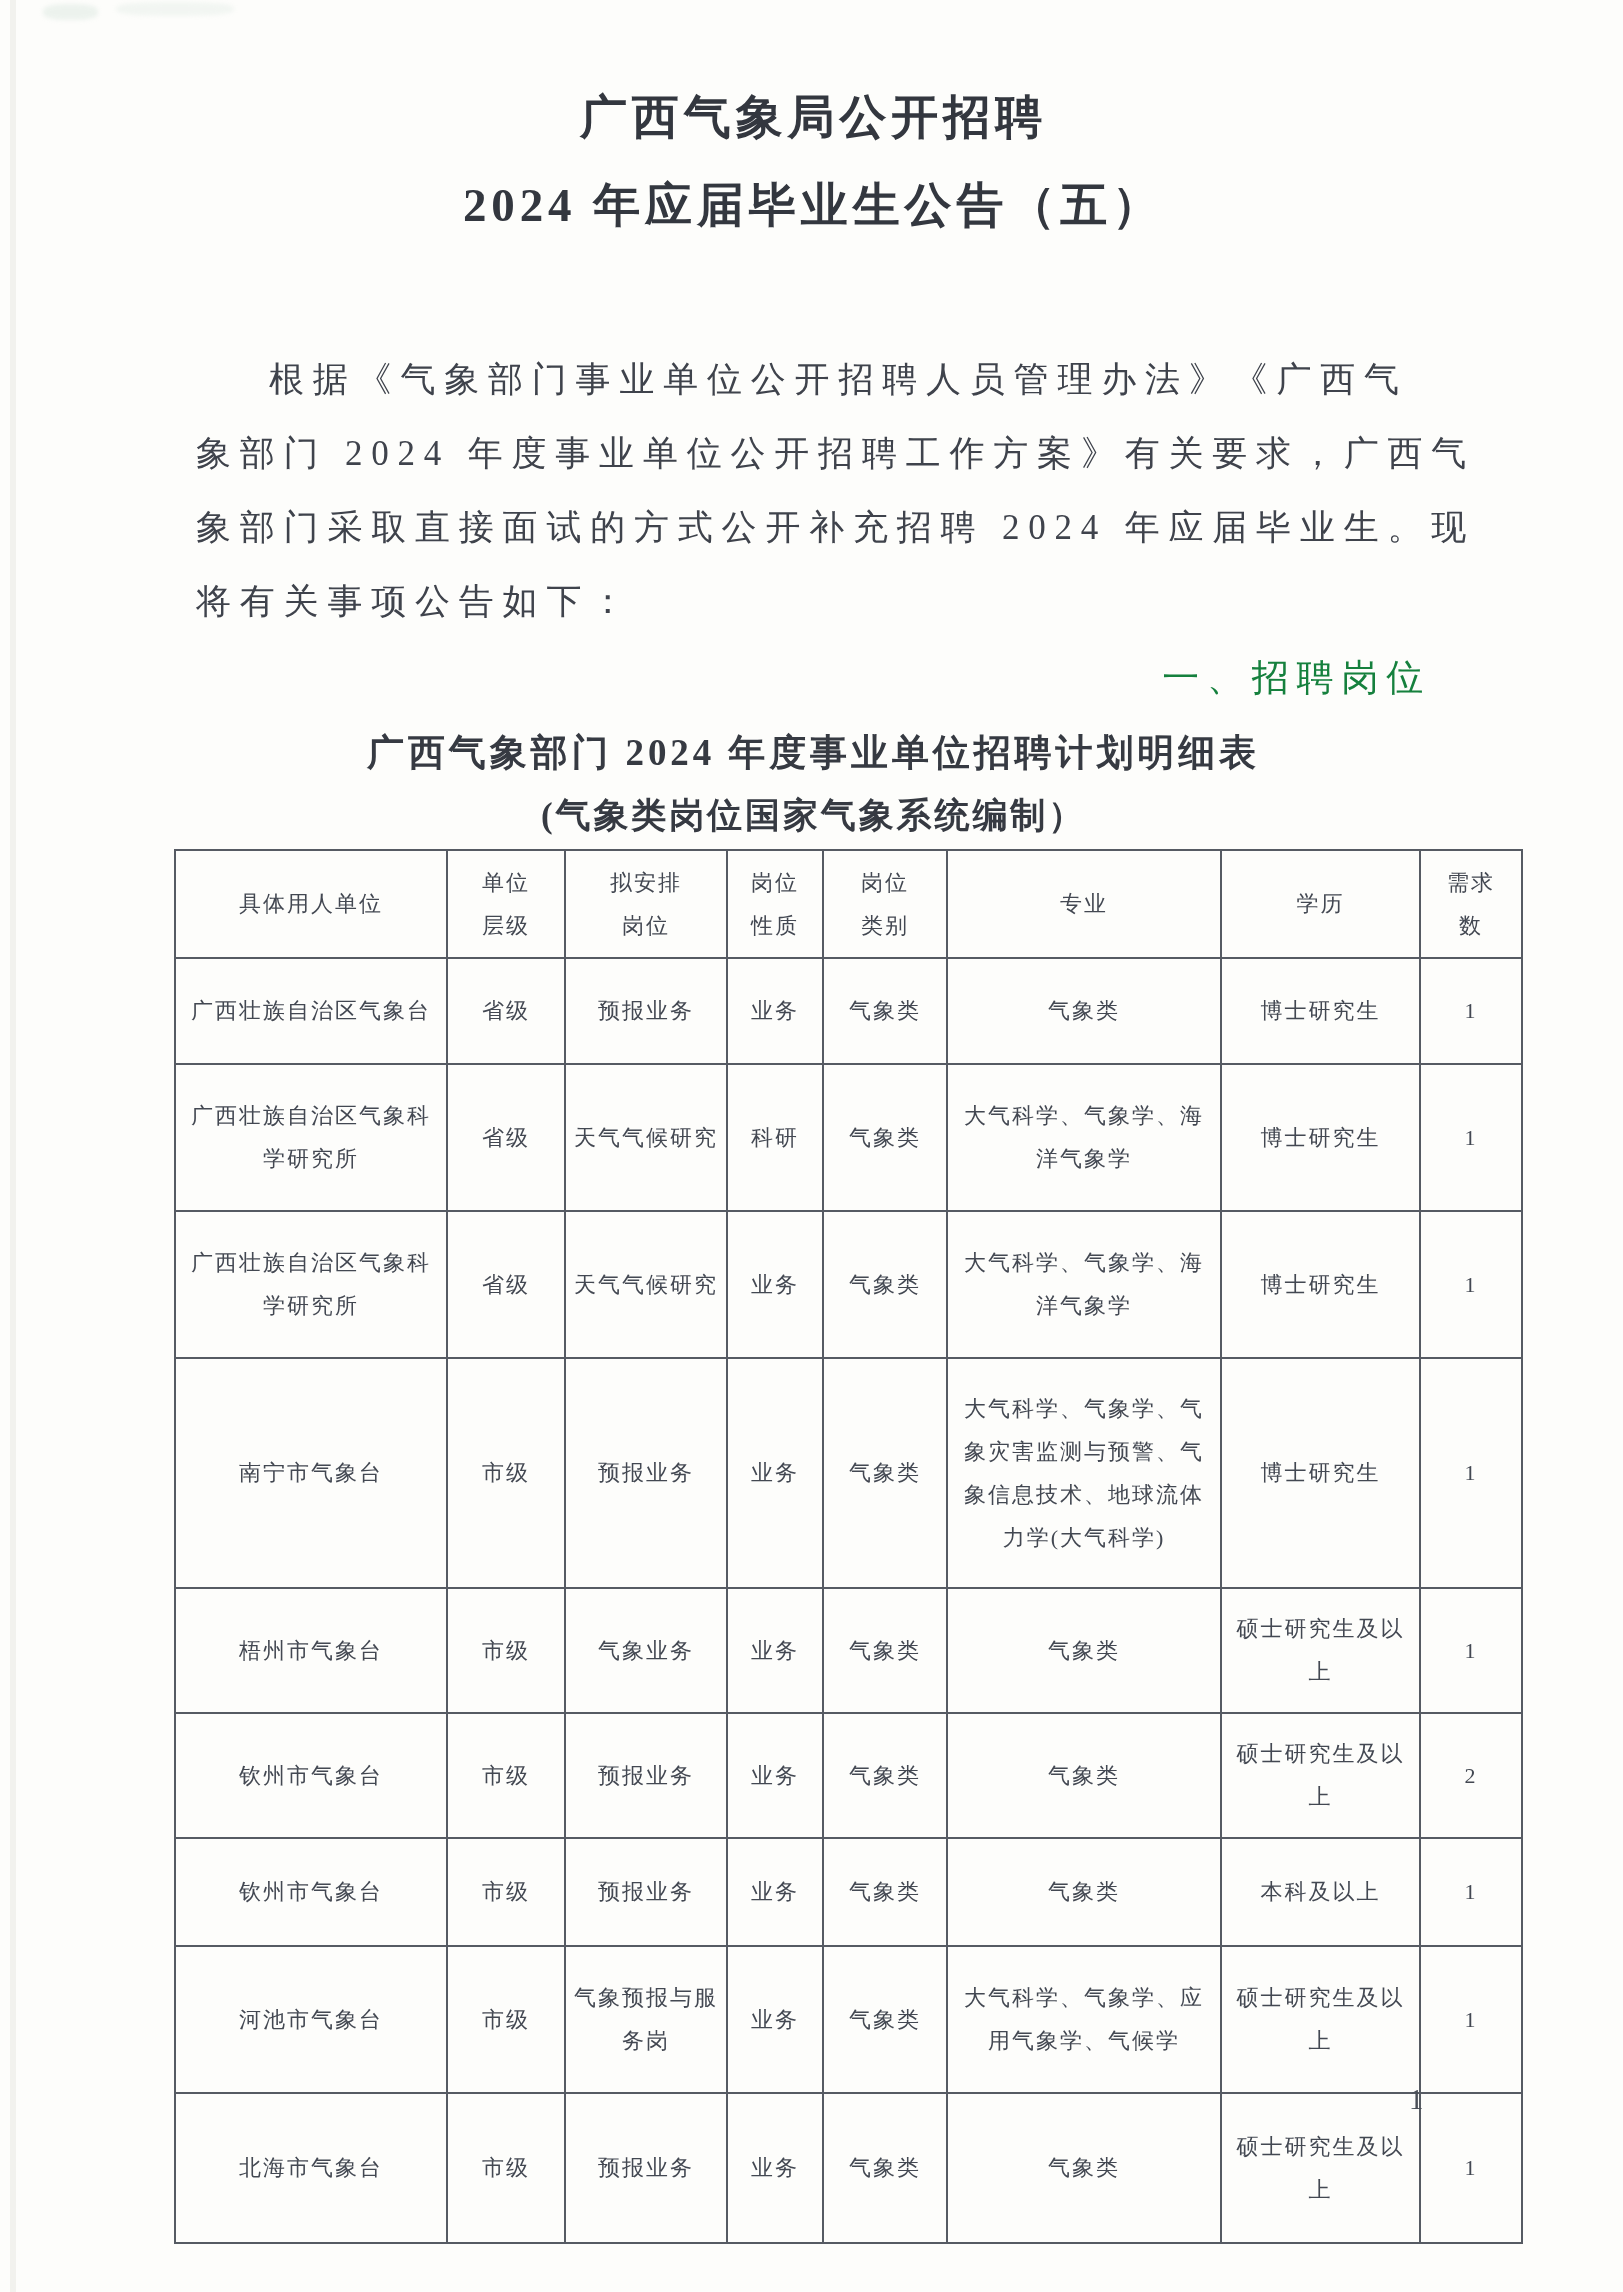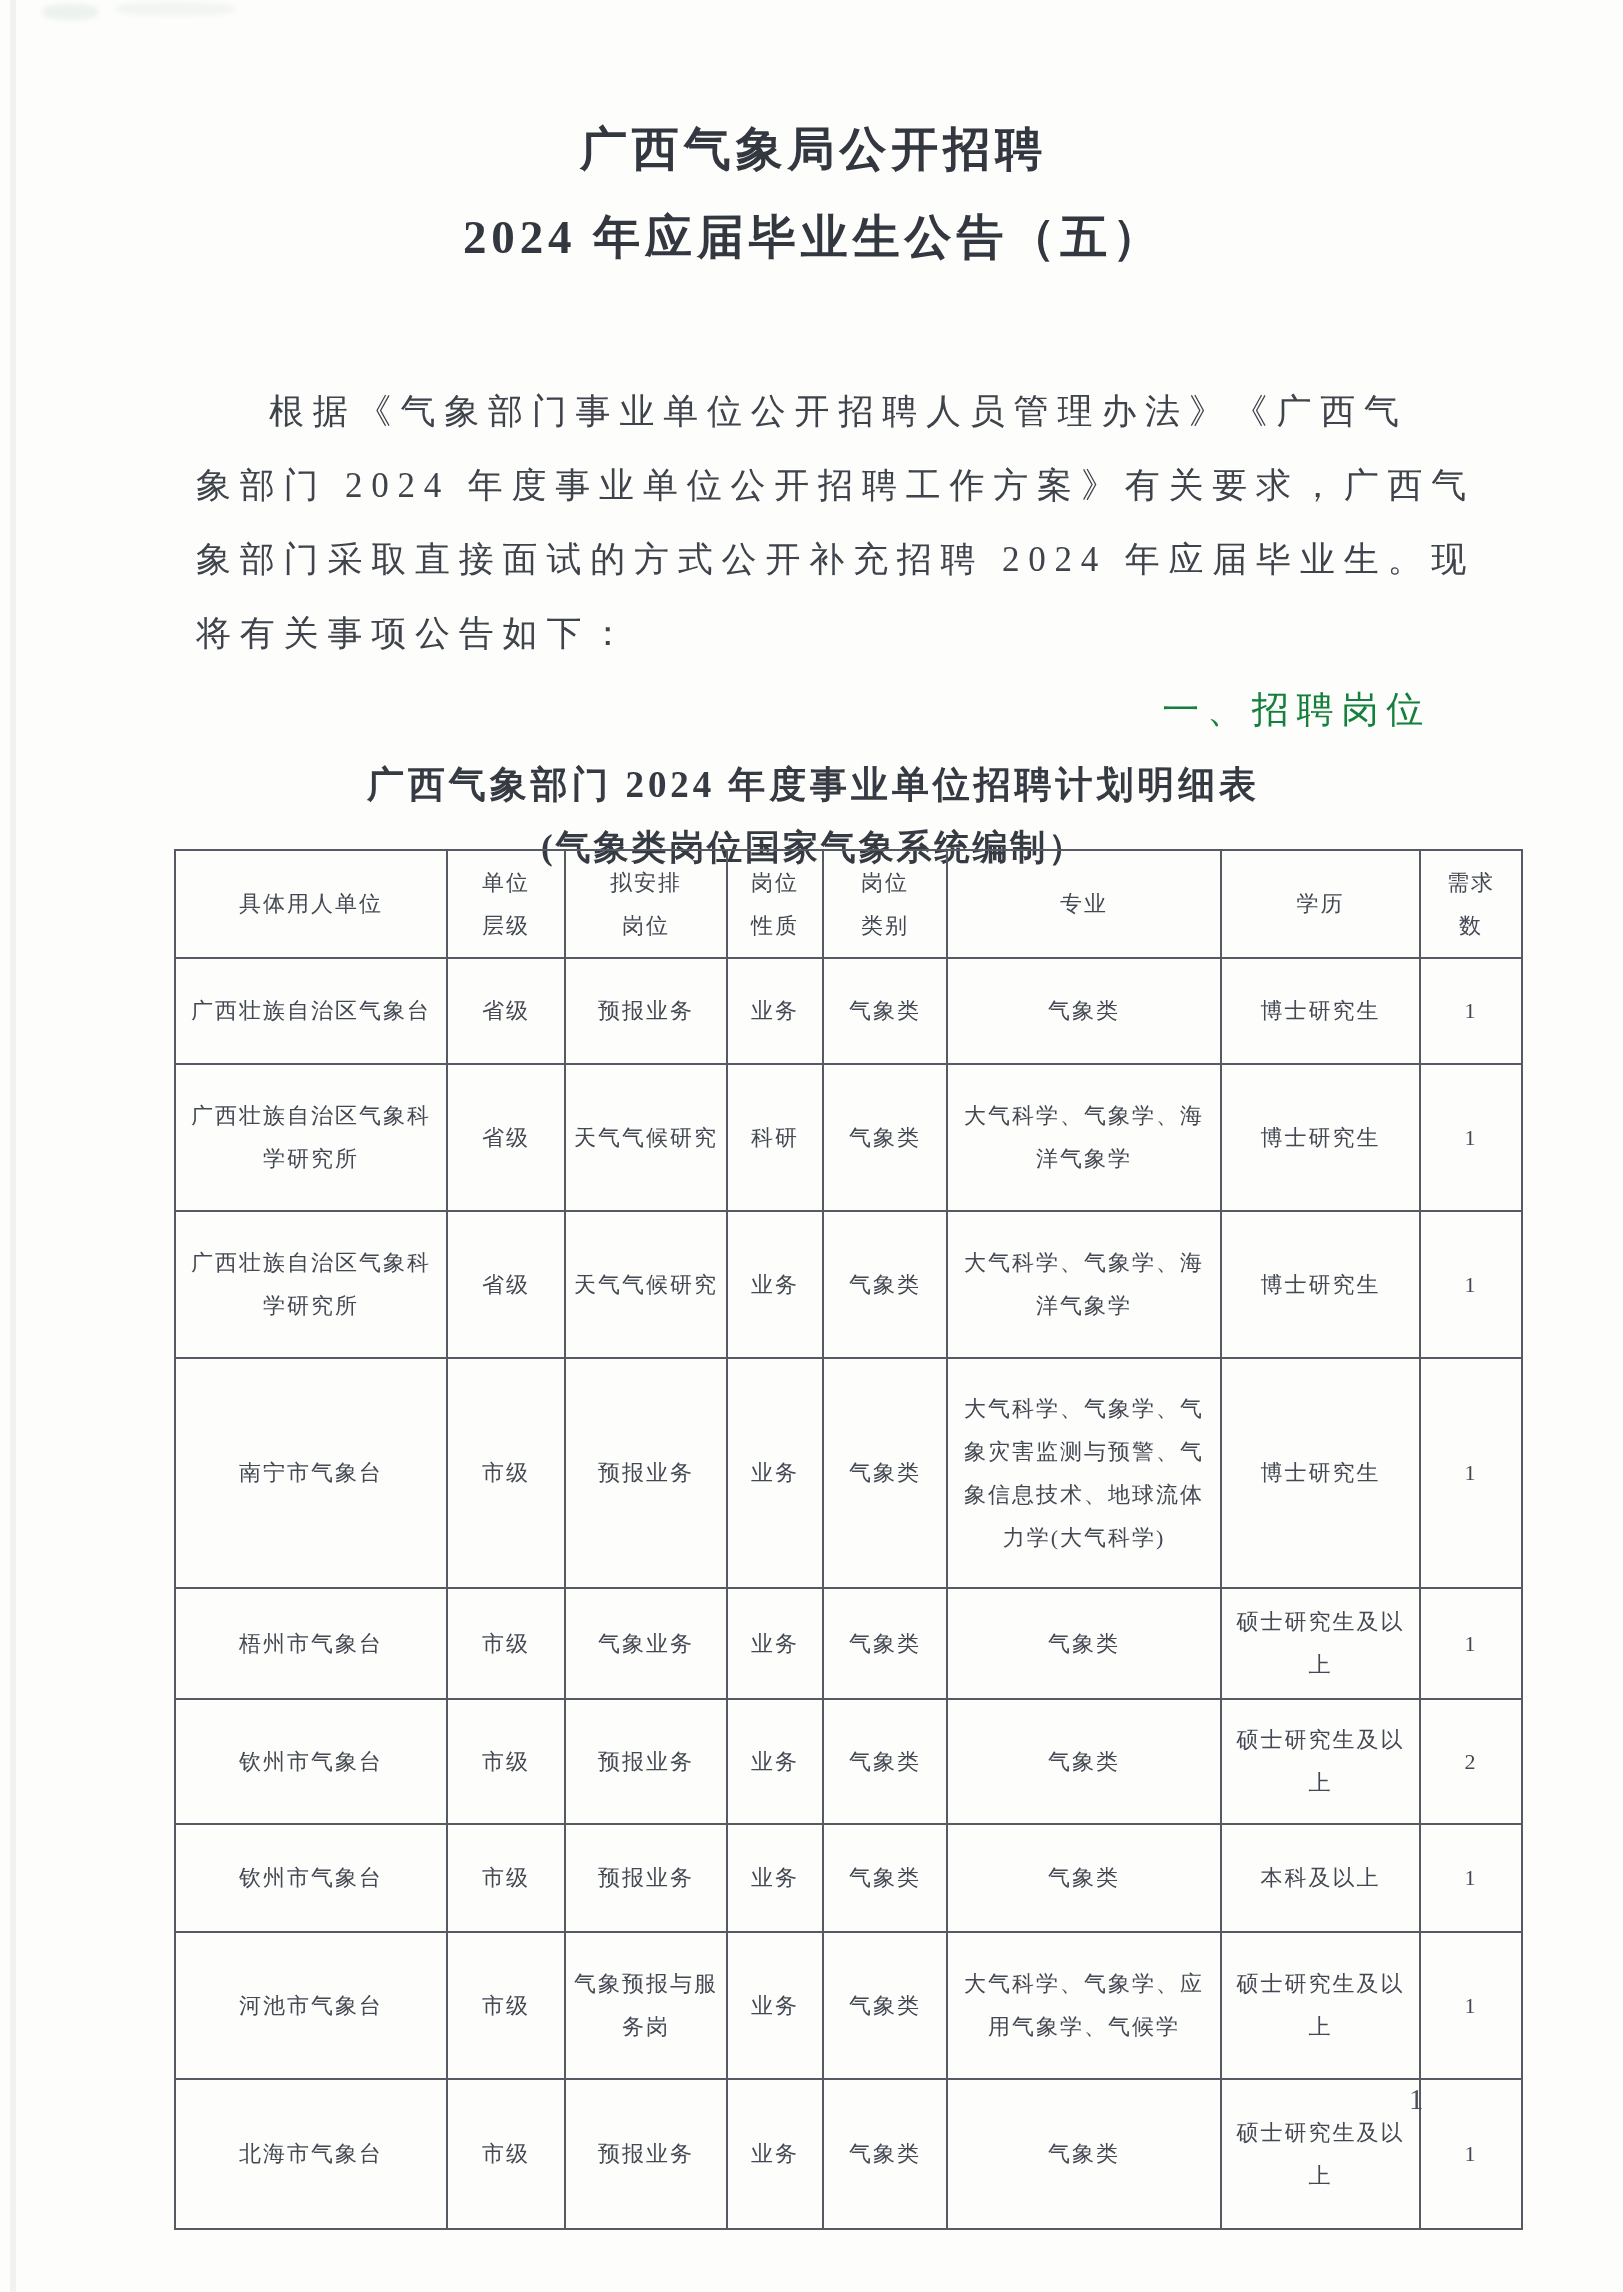--- a/index.html
+++ b/index.html
@@ -20,21 +20,21 @@
   }
   .smudge{
     position:absolute;border-radius:40%;
     filter:blur(2px);
   }
   .smudge.s1{left:43px;top:3.9px;width:55px;height:15.7px;background:#cfe0d6;opacity:.35;}
   .smudge.s2{left:116px;top:2px;width:118px;height:13.7px;background:#d9e6de;opacity:.3;}
 
   .content{
     position:relative;
-    padding:105px 192px 0 196px;
+    padding:73px 192px 0 196px;
   }
 
   .doc-title{
     text-align:center;
     font-weight:bold;
     color:#33373f;
     font-size:47px;
     line-height:88px;
     letter-spacing:4.9px;
     margin:0 0 94px 0;
@@ -95,21 +95,21 @@
   }
   table.recruit th{white-space:pre-line;}
   col.c1{width:272px;} col.c2{width:118px;} col.c3{width:162px;}
   col.c4{width:96px;}  col.c5{width:124px;} col.c6{width:274px;}
   col.c7{width:199px;} col.c8{width:102px;}
   tr.hdr{height:98px;}
   tbody tr:nth-child(1){height:106px;padding-left:35px;}
   tbody tr:nth-child(2){height:147px;}
   tbody tr:nth-child(3){height:147px;}
   tbody tr:nth-child(4){height:230px;}
-  tbody tr:nth-child(5){height:111px;}
+  tbody tr:nth-child(5){height:125px;}
   tbody tr:nth-child(6){height:125px;}
   tbody tr:nth-child(7){height:108px;}
   tbody tr:nth-child(8){height:147px;}
   tbody tr:nth-child(9){height:150px;}
 
   .page-number{
     position:absolute;
     left:1409px;top:2083px;
     font-size:29px;
     color:#4a4f58;

